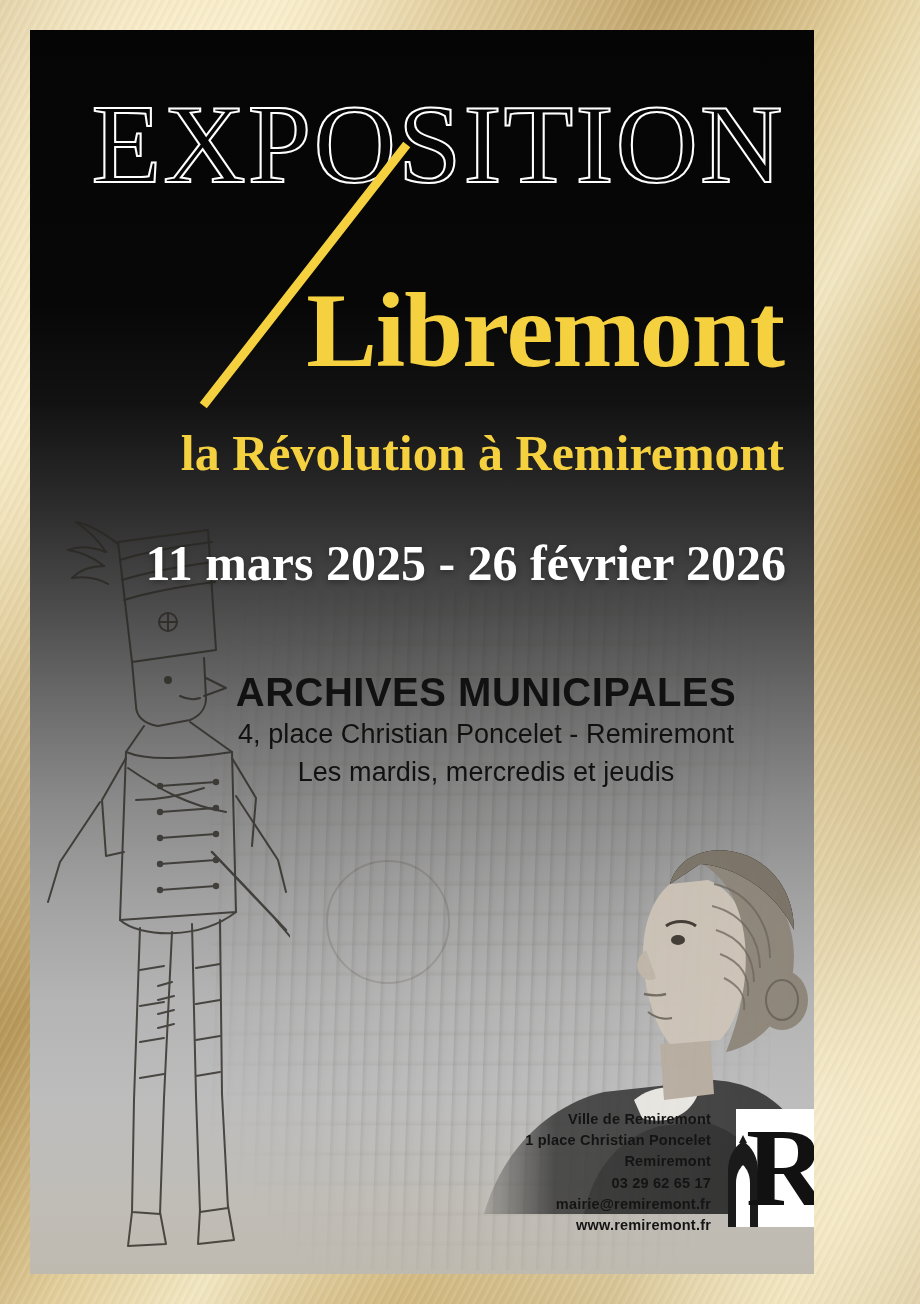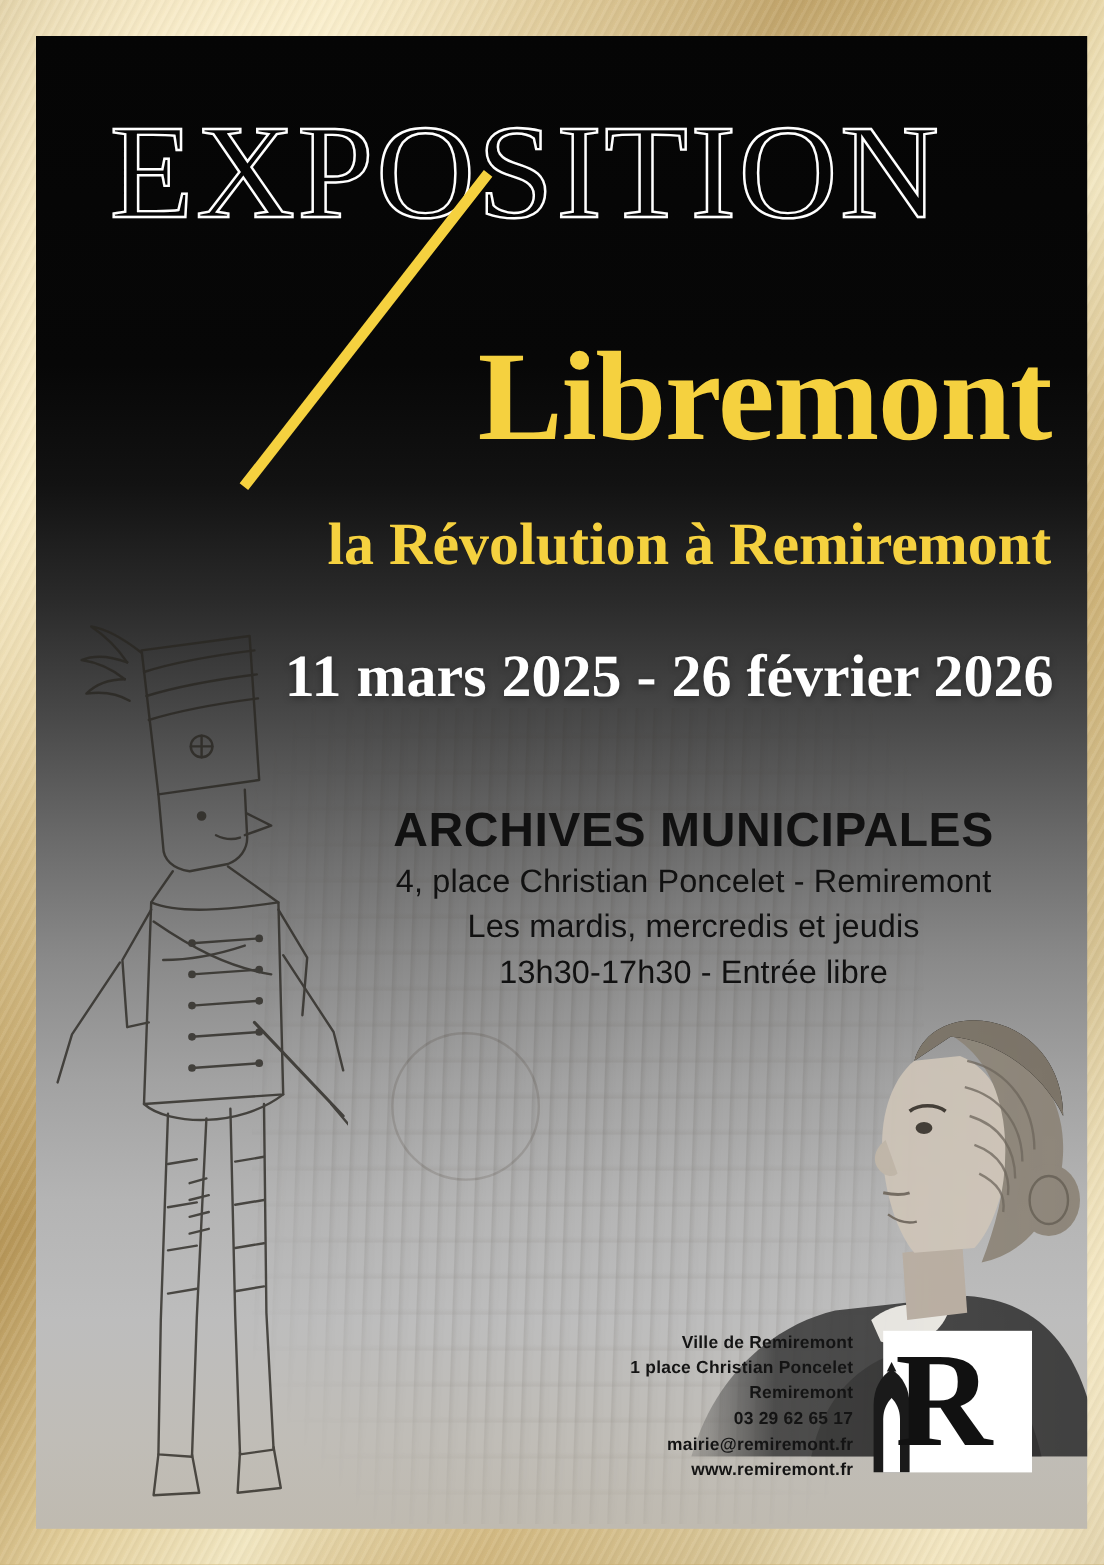--- a/index.html
+++ b/index.html
@@ -35,21 +35,21 @@
     background:
       repeating-linear-gradient(118deg, rgba(255,255,255,0.07) 0px, rgba(255,255,255,0.07) 2px, rgba(0,0,0,0.03) 3px, rgba(0,0,0,0.0) 7px);
     pointer-events: none;
   }
 
   
   .panel {
     position: absolute;
     left: 30px;
     top: 30px;
-    width: 876px;
+    width: 784px;
     height: 1244px;
     overflow: hidden;
     background:
       linear-gradient(180deg,
         #050505 0%, #070707 22%, #121212 30%,
         #2b2b2b 38%, #4a4a4a 46%, #6b6b6b 54%,
         #8a8a8a 62%, #a2a2a2 70%, #b4b4b4 78%,
         #bdbdbd 86%, #c0bdb7 94%, #bfbab0 100%);
   }
 
@@ -328,21 +328,20 @@
     <div class="title-libremont">Libremont</div>
 
     <div class="subtitle">la Révolution à Remiremont</div>
 
     <div class="dates">11 mars 2025 - 26 février 2026</div>
 
     <div class="venue">
       <div class="place">ARCHIVES MUNICIPALES</div>
       <div class="line">4, place Christian Poncelet - Remiremont</div>
       <div class="line">Les mardis, mercredis et jeudis</div>
-      <div class="line">13h30-17h30 - Entrée libre</div>
     </div>
 
     <svg class="portrait" viewBox="0 0 360 470">
       <defs>
         <linearGradient id="pfade" x1="0" y1="0" x2="1" y2="0">
           <stop offset="0" stop-color="#ffffff" stop-opacity="0"></stop>
           <stop offset="0.25" stop-color="#ffffff" stop-opacity="0.9"></stop>
           <stop offset="1" stop-color="#ffffff" stop-opacity="1"></stop>
         </linearGradient>
         <mask id="pmask">

